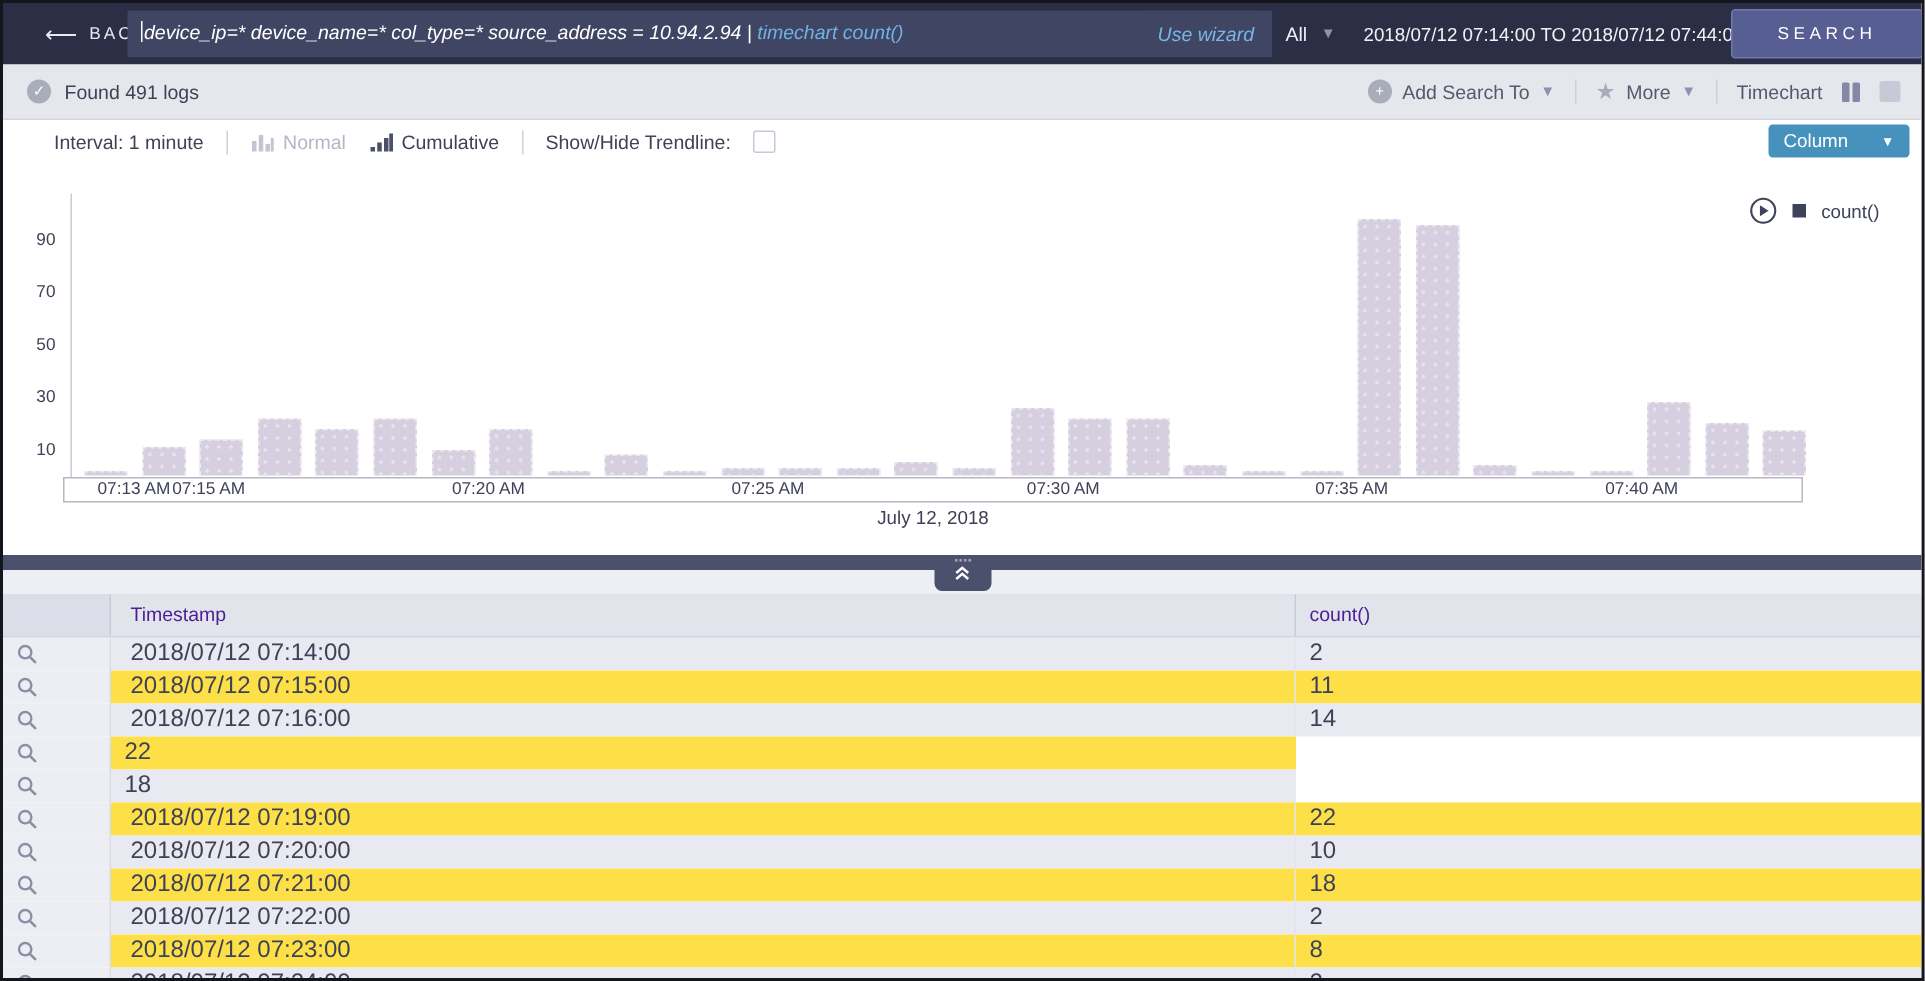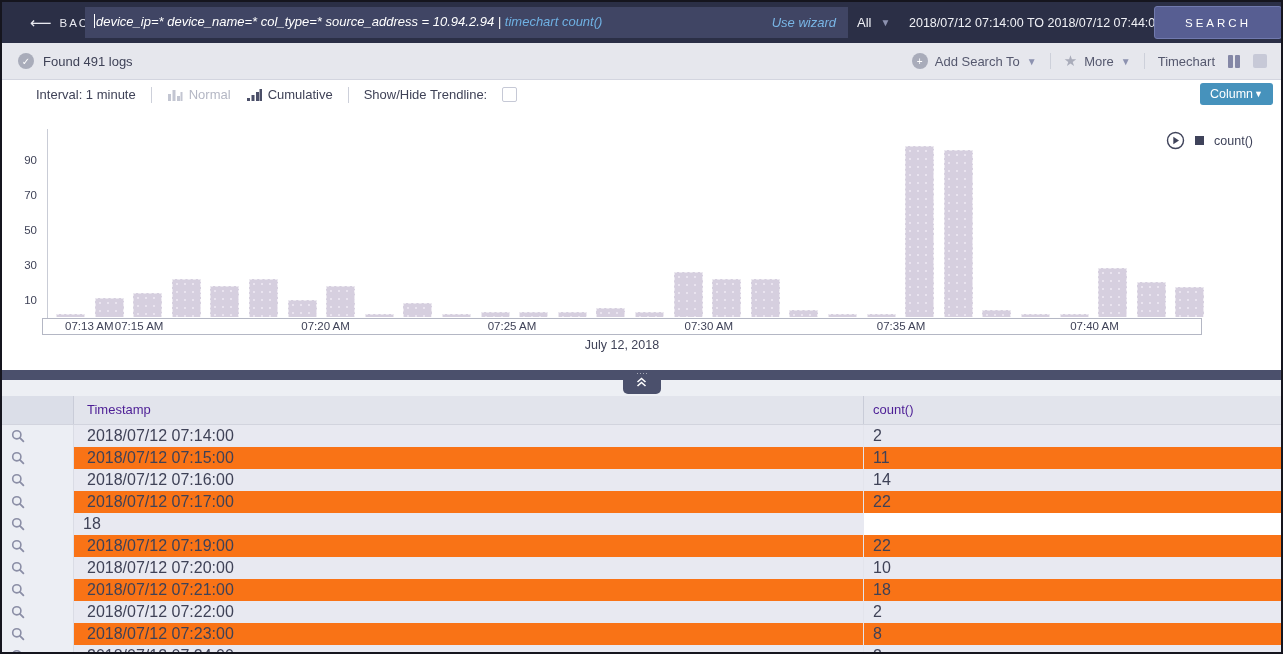--- a/index.html
+++ b/index.html
@@ -43,21 +43,21 @@
 
   
   .controls { position:absolute; left:0; top:78px; width:100%; height:29px; background:#fff; }
   .controls-left { position:absolute; left:34px; top:0; height:29px; display:flex; align-items:center; gap:15px; }
   .ctl-label { color:#3f4257; font-size:13px; }
   .ctl-toggle { display:flex; align-items:center; gap:6px; cursor:pointer; }
   .ctl-toggle.disabled span { color:#b4b7c4; }
   .checkbox { width:15px; height:15px; background:#fff; border:1px solid #c6c9d6; border-radius:2px; cursor:pointer; }
   .column-btn { position:absolute; right:8px; top:3px; height:22px; padding:0 10px; background:#4692bc;
                 border:none; border-radius:3px; color:#fff; font-size:12.5px; display:flex; align-items:center;
-                gap:1px; cursor:pointer; font-family:"Liberation Sans",sans-serif; }
+                gap:22px; cursor:pointer; font-family:"Liberation Sans",sans-serif; }
   .column-btn .dd { font-size:9px; color:#fff; }
 
   
   .chart { position:absolute; left:0; top:107px; width:100%; height:261px; background:#fff; }
   .legend { position:absolute; top:22px; right:28px; display:flex; align-items:center; gap:10px; }
   .legend .sq { width:9px; height:9px; background:#3f435a; }
   .legend .lbl { color:#3f435a; font-size:12.5px; }
   .y-axis { position:absolute; left:0; top:20px; width:40px; height:188px; }
   .ytick { position:absolute; right:5px; color:#3f4257; font-size:11.5px; height:14px; line-height:14px; }
   .axis-line { position:absolute; left:45px; top:20px; width:1px; height:189px; background:#c9ccd6; }
@@ -86,21 +86,21 @@
   .thead { position:absolute; left:0; top:394px; width:100%; height:29px; display:grid;
            grid-template-columns:72px 790px 1fr; background:#e2e4ec; border-bottom:1px solid #d2d4de; }
   .thead .gut { background:#dbdee8; border-right:1px solid #c9ccd8; }
   .thead .c1 { border-right:1px solid #c9ccd8; }
   .th { color:#4c1d95; font-size:13px; line-height:28px; }
   .th.c1 { padding-left:13px; }
   .th.c2 { padding-left:9px; }
   .tbody { position:absolute; left:0; top:423px; width:100%; height:229px; overflow:hidden; }
   .trow { display:grid; grid-template-columns:72px 790px 1fr; height:22px; cursor:default; }
   .trow.odd  > div { background:#e8e9f1; }
-  .trow.even > div { background:#f97316; }
+  .trow.even > div { background:#fde047; }
   .trow .gut { background:#eceef4 !important; border-right:1px solid #dadce5;
                display:flex; align-items:center; padding-left:9px; cursor:pointer; }
   .trow .c1 { border-right:1px solid #e3e4ec; }
   .td { color:#3f4257; font-size:16px; line-height:22px; }
   .td.c1 { padding-left:13px; }
   .td.c2 { padding-left:9px; }
 </style>
 </head>
 <body>
 
@@ -294,21 +294,20 @@
         <div class="td c1">2018/07/12 07:16:00</div>
         <div class="td c2">14</div>
       </div>
       <div class="trow even">
         <div class="gut">
           <svg width="14" height="14" viewBox="0 0 14 14">
             <circle cx="5.8" cy="5.8" r="4.1" fill="none" stroke="#8b8ea6" stroke-width="1.6"></circle>
             <line x1="8.9" y1="8.9" x2="12.4" y2="12.4" stroke="#8b8ea6" stroke-width="1.8" stroke-linecap="round"></line>
           </svg>
         </div>
-        <div class="td c1">2018/07/12 07:17:00</div>
         <div class="td c2">22</div>
       </div>
       <div class="trow odd">
         <div class="gut">
           <svg width="14" height="14" viewBox="0 0 14 14">
             <circle cx="5.8" cy="5.8" r="4.1" fill="none" stroke="#8b8ea6" stroke-width="1.6"></circle>
             <line x1="8.9" y1="8.9" x2="12.4" y2="12.4" stroke="#8b8ea6" stroke-width="1.8" stroke-linecap="round"></line>
           </svg>
         </div>
         <div class="td c2">18</div>

